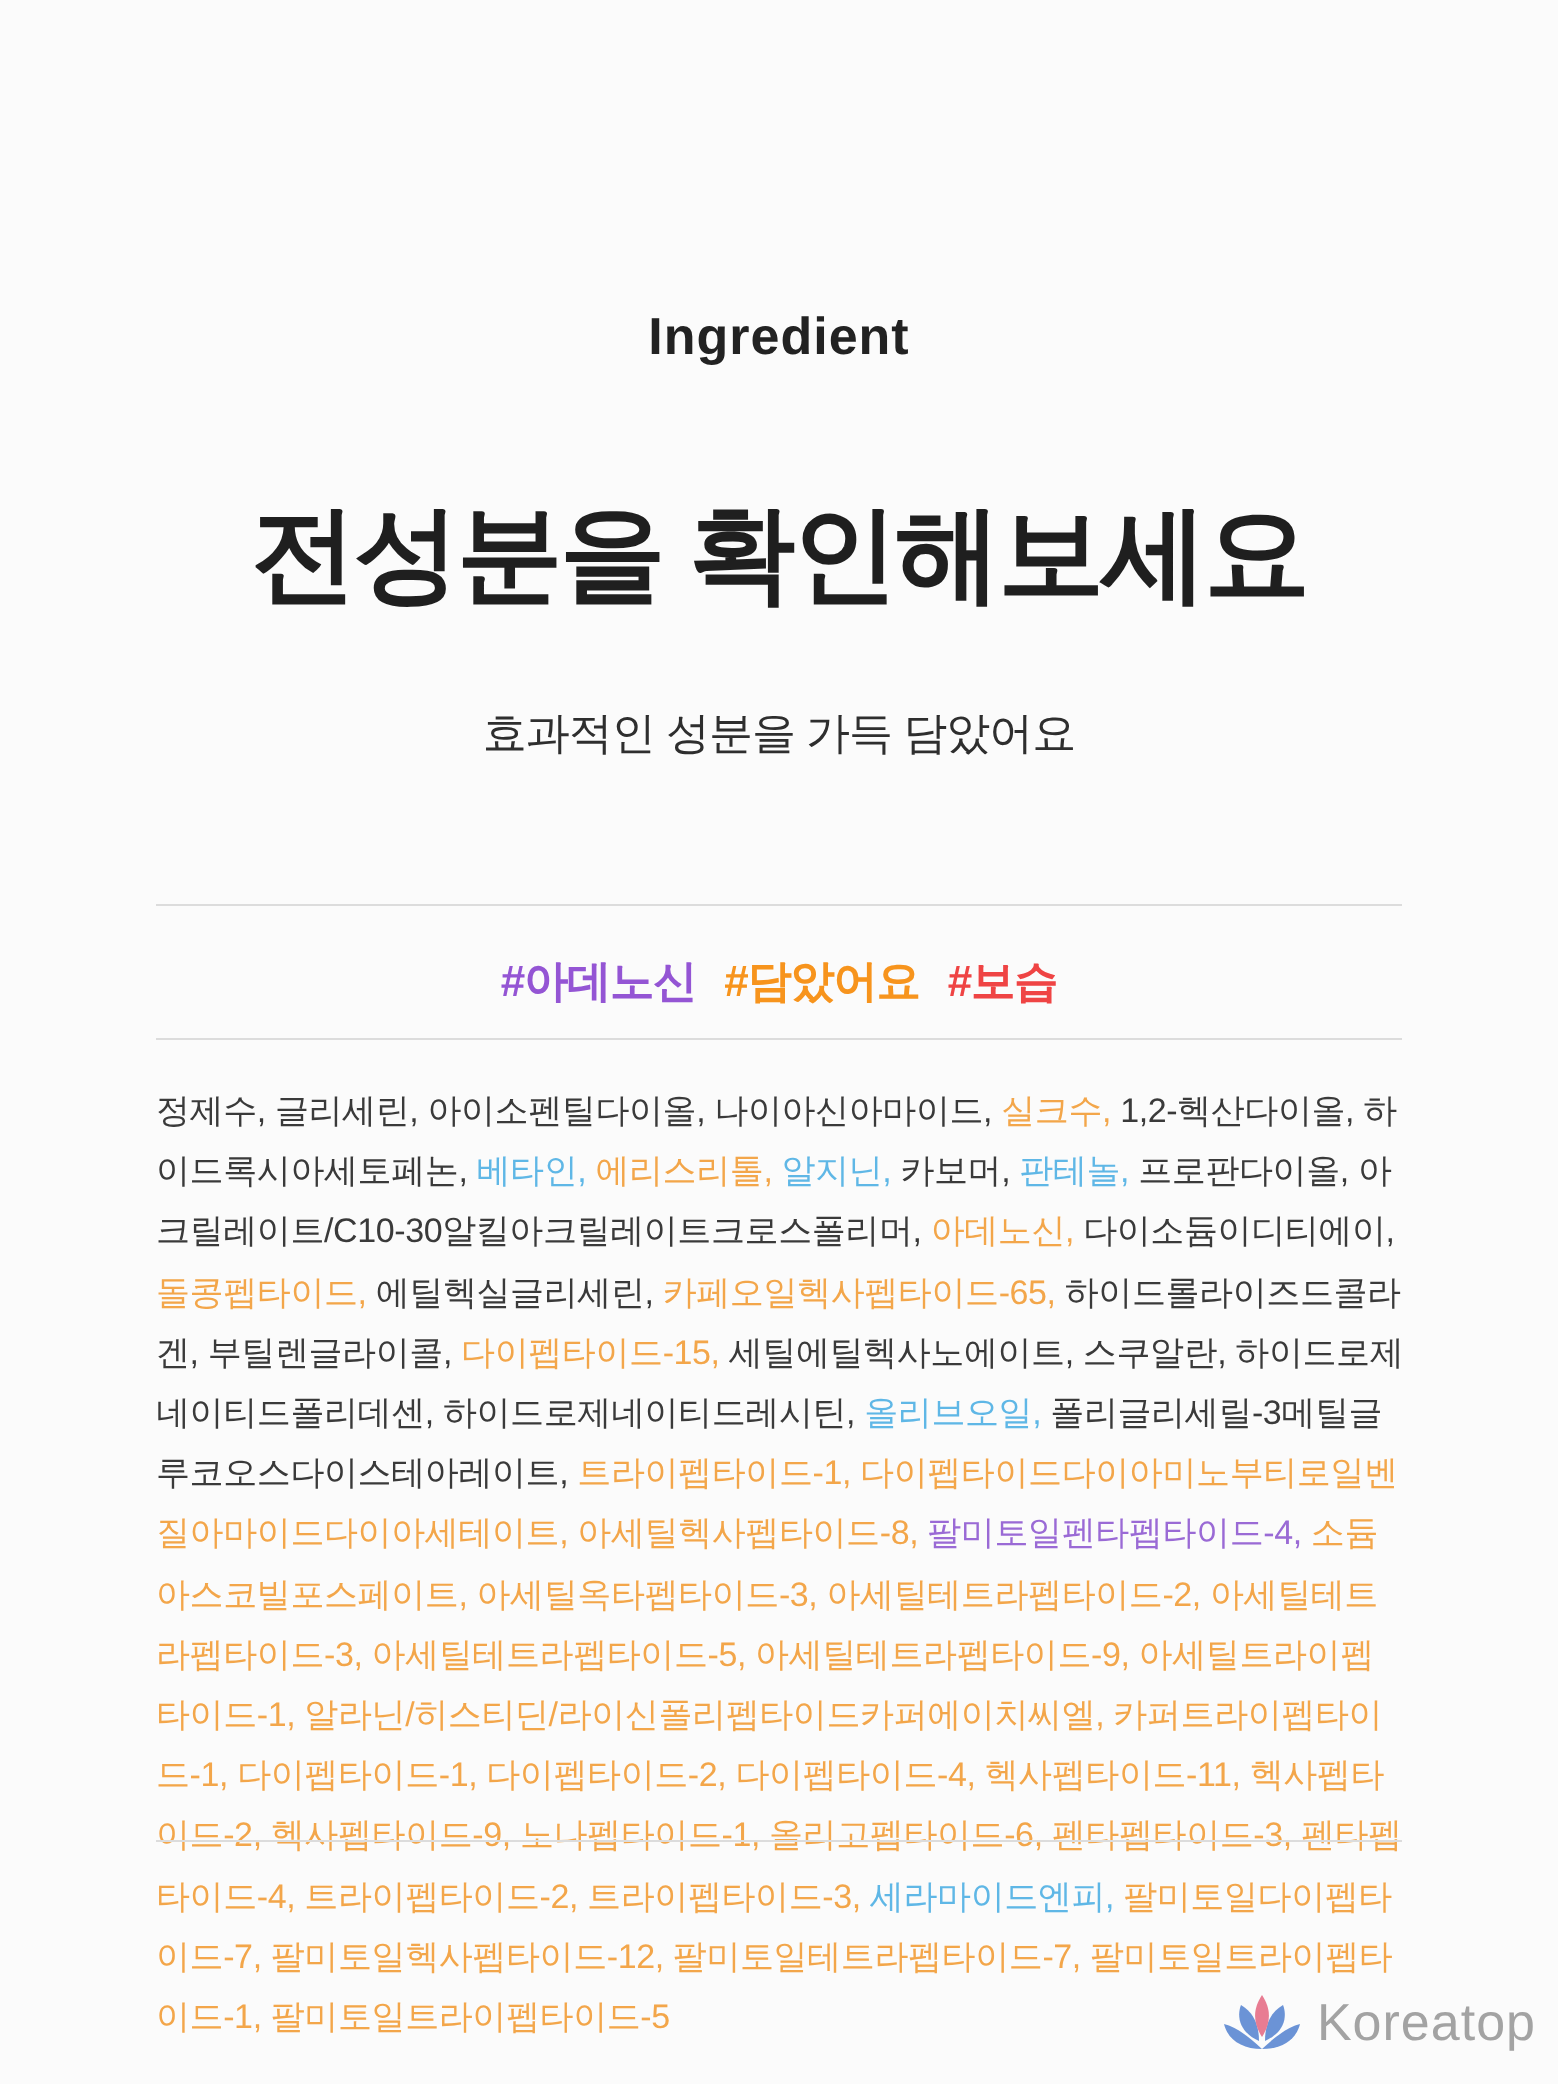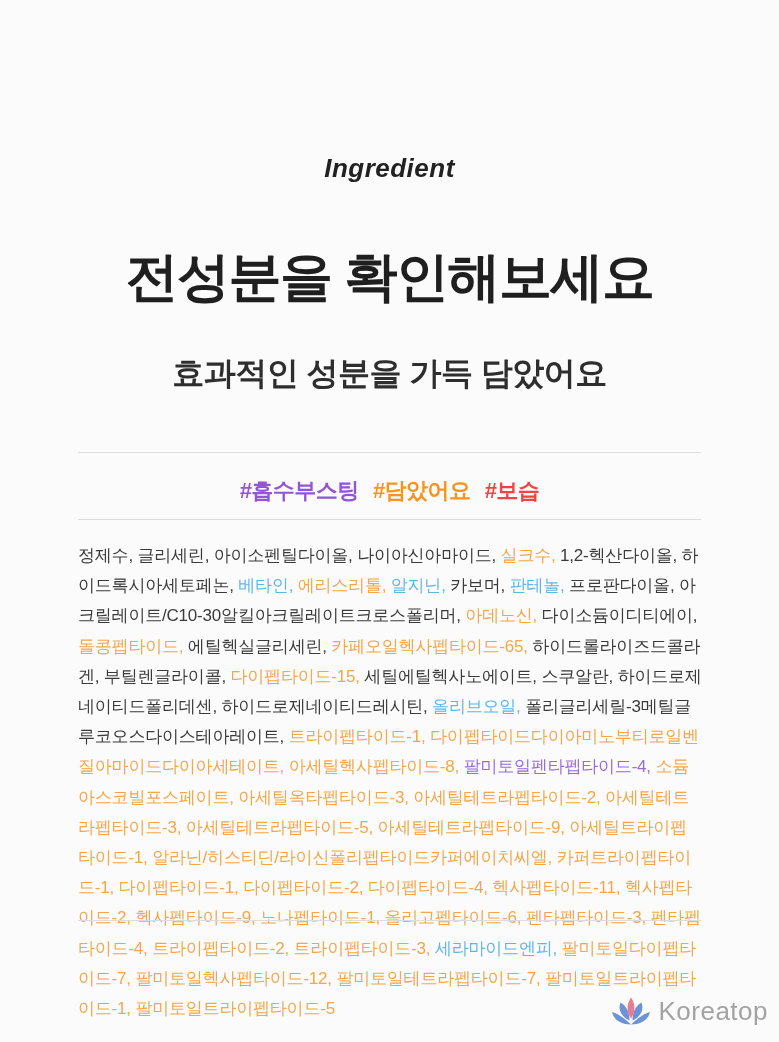--- a/index.html
+++ b/index.html
@@ -10,32 +10,31 @@
     position:relative;
     overflow:hidden;
     color:#2b2b2b;
   }
   .page{position:absolute;inset:0;}
   .eyebrow{
     position:absolute;top:153px;left:0;width:100%;
     text-align:center;
     font-size:26px;font-weight:700;color:#222;
     letter-spacing:.5px;
-    font-style:italic;
   }
   .title{
     position:absolute;top:242px;left:0;width:100%;
     text-align:center;
     font-size:53px;font-weight:800;color:#1f1f1f;
     letter-spacing:-1.5px;
   }
   .subtitle{
     position:absolute;top:352px;left:0;width:100%;
     text-align:center;
-    font-size:32px;font-weight:700;color:#2e2e2e;
+    font-size:22px;font-weight:400;color:#2e2e2e;
     letter-spacing:-0.5px;
   }
   .divider{
     position:absolute;left:78px;width:623px;height:1px;
     background:#dcdcdc;
   }
   .divider.d1{top:452px;}
   .divider.d2{top:519px;}
   .divider.d3{top:920px;}
   .hashtags{
@@ -66,21 +65,21 @@
 
   <div class="eyebrow">Ingredient</div>
 
   <div class="title">전성분을 확인해보세요</div>
 
   <div class="subtitle">효과적인 성분을 가득 담았어요</div>
 
   <div class="divider d1"></div>
 
   <div class="hashtags">
-      <span style="color: rgb(148, 85, 212);">#흡수부스팅</span>
+      <span style="color: rgb(148, 85, 212);">#아데노신</span>
       <span style="color: rgb(247, 148, 29);">#담았어요</span>
       <span style="color: #ef4444;">#보습</span>
     </div>
 
   <div class="divider d2"></div>
 
   <div class="ingredients"><span style="color: rgb(58, 58, 58);">정제수, </span><span style="color: rgb(58, 58, 58);">글리세린, </span><span style="color: rgb(58, 58, 58);">아이소펜틸다이올, </span><span style="color: rgb(58, 58, 58);">나이아신아마이드, </span><span style="color: rgb(243, 166, 74);">실크수, </span><span style="color: rgb(58, 58, 58);">1,2-헥산다이올, </span><span style="color: rgb(58, 58, 58);">하이드록시아세토페논, </span><span style="color: rgb(95, 183, 230);">베타인, </span><span style="color: rgb(243, 166, 74);">에리스리톨, </span><span style="color: rgb(95, 183, 230);">알지닌, </span><span style="color: rgb(58, 58, 58);">카보머, </span><span style="color: rgb(95, 183, 230);">판테놀, </span><span style="color: rgb(58, 58, 58);">프로판다이올, </span><span style="color: rgb(58, 58, 58);">아크릴레이트/C10-30알킬아크릴레이트크로스폴리머, </span><span style="color: rgb(243, 166, 74);">아데노신, </span><span style="color: rgb(58, 58, 58);">다이소듐이디티에이, </span><span style="color: rgb(243, 166, 74);">돌콩펩타이드, </span><span style="color: rgb(58, 58, 58);">에틸헥실글리세린, </span><span style="color: rgb(243, 166, 74);">카페오일헥사펩타이드-65, </span><span style="color: rgb(58, 58, 58);">하이드롤라이즈드콜라겐, </span><span style="color: rgb(58, 58, 58);">부틸렌글라이콜, </span><span style="color: rgb(243, 166, 74);">다이펩타이드-15, </span><span style="color: rgb(58, 58, 58);">세틸에틸헥사노에이트, </span><span style="color: rgb(58, 58, 58);">스쿠알란, </span><span style="color: rgb(58, 58, 58);">하이드로제네이티드폴리데센, </span><span style="color: rgb(58, 58, 58);">하이드로제네이티드레시틴, </span><span style="color: rgb(95, 183, 230);">올리브오일, </span><span style="color: rgb(58, 58, 58);">폴리글리세릴-3메틸글루코오스다이스테아레이트, </span><span style="color: rgb(243, 166, 74);">트라이펩타이드-1, </span><span style="color: rgb(243, 166, 74);">다이펩타이드다이아미노부티로일벤질아마이드다이아세테이트, </span><span style="color: rgb(243, 166, 74);">아세틸헥사펩타이드-8, </span><span style="color: rgb(154, 106, 213);">팔미토일펜타펩타이드-4, </span><span style="color: rgb(243, 166, 74);">소듐아스코빌포스페이트, </span><span style="color: rgb(243, 166, 74);">아세틸옥타펩타이드-3, </span><span style="color: rgb(243, 166, 74);">아세틸테트라펩타이드-2, </span><span style="color: rgb(243, 166, 74);">아세틸테트라펩타이드-3, </span><span style="color: rgb(243, 166, 74);">아세틸테트라펩타이드-5, </span><span style="color: rgb(243, 166, 74);">아세틸테트라펩타이드-9, </span><span style="color: rgb(243, 166, 74);">아세틸트라이펩타이드-1, </span><span style="color: rgb(243, 166, 74);">알라닌/히스티딘/라이신폴리펩타이드카퍼에이치씨엘, </span><span style="color: rgb(243, 166, 74);">카퍼트라이펩타이드-1, </span><span style="color: rgb(243, 166, 74);">다이펩타이드-1, </span><span style="color: rgb(243, 166, 74);">다이펩타이드-2, </span><span style="color: rgb(243, 166, 74);">다이펩타이드-4, </span><span style="color: rgb(243, 166, 74);">헥사펩타이드-11, </span><span style="color: rgb(243, 166, 74);">헥사펩타이드-2, </span><span style="color: rgb(243, 166, 74);">헥사펩타이드-9, </span><span style="color: rgb(243, 166, 74);">노나펩타이드-1, </span><span style="color: rgb(243, 166, 74);">올리고펩타이드-6, </span><span style="color: rgb(243, 166, 74);">펜타펩타이드-3, </span><span style="color: rgb(243, 166, 74);">펜타펩타이드-4, </span><span style="color: rgb(243, 166, 74);">트라이펩타이드-2, </span><span style="color: rgb(243, 166, 74);">트라이펩타이드-3, </span><span style="color: rgb(95, 183, 230);">세라마이드엔피, </span><span style="color: rgb(243, 166, 74);">팔미토일다이펩타이드-7, </span><span style="color: rgb(243, 166, 74);">팔미토일헥사펩타이드-12, </span><span style="color: rgb(243, 166, 74);">팔미토일테트라펩타이드-7, </span><span style="color: rgb(243, 166, 74);">팔미토일트라이펩타이드-1, </span><span style="color: rgb(243, 166, 74);">팔미토일트라이펩타이드-5</span></div>
 
   <div class="divider d3"></div>
 

